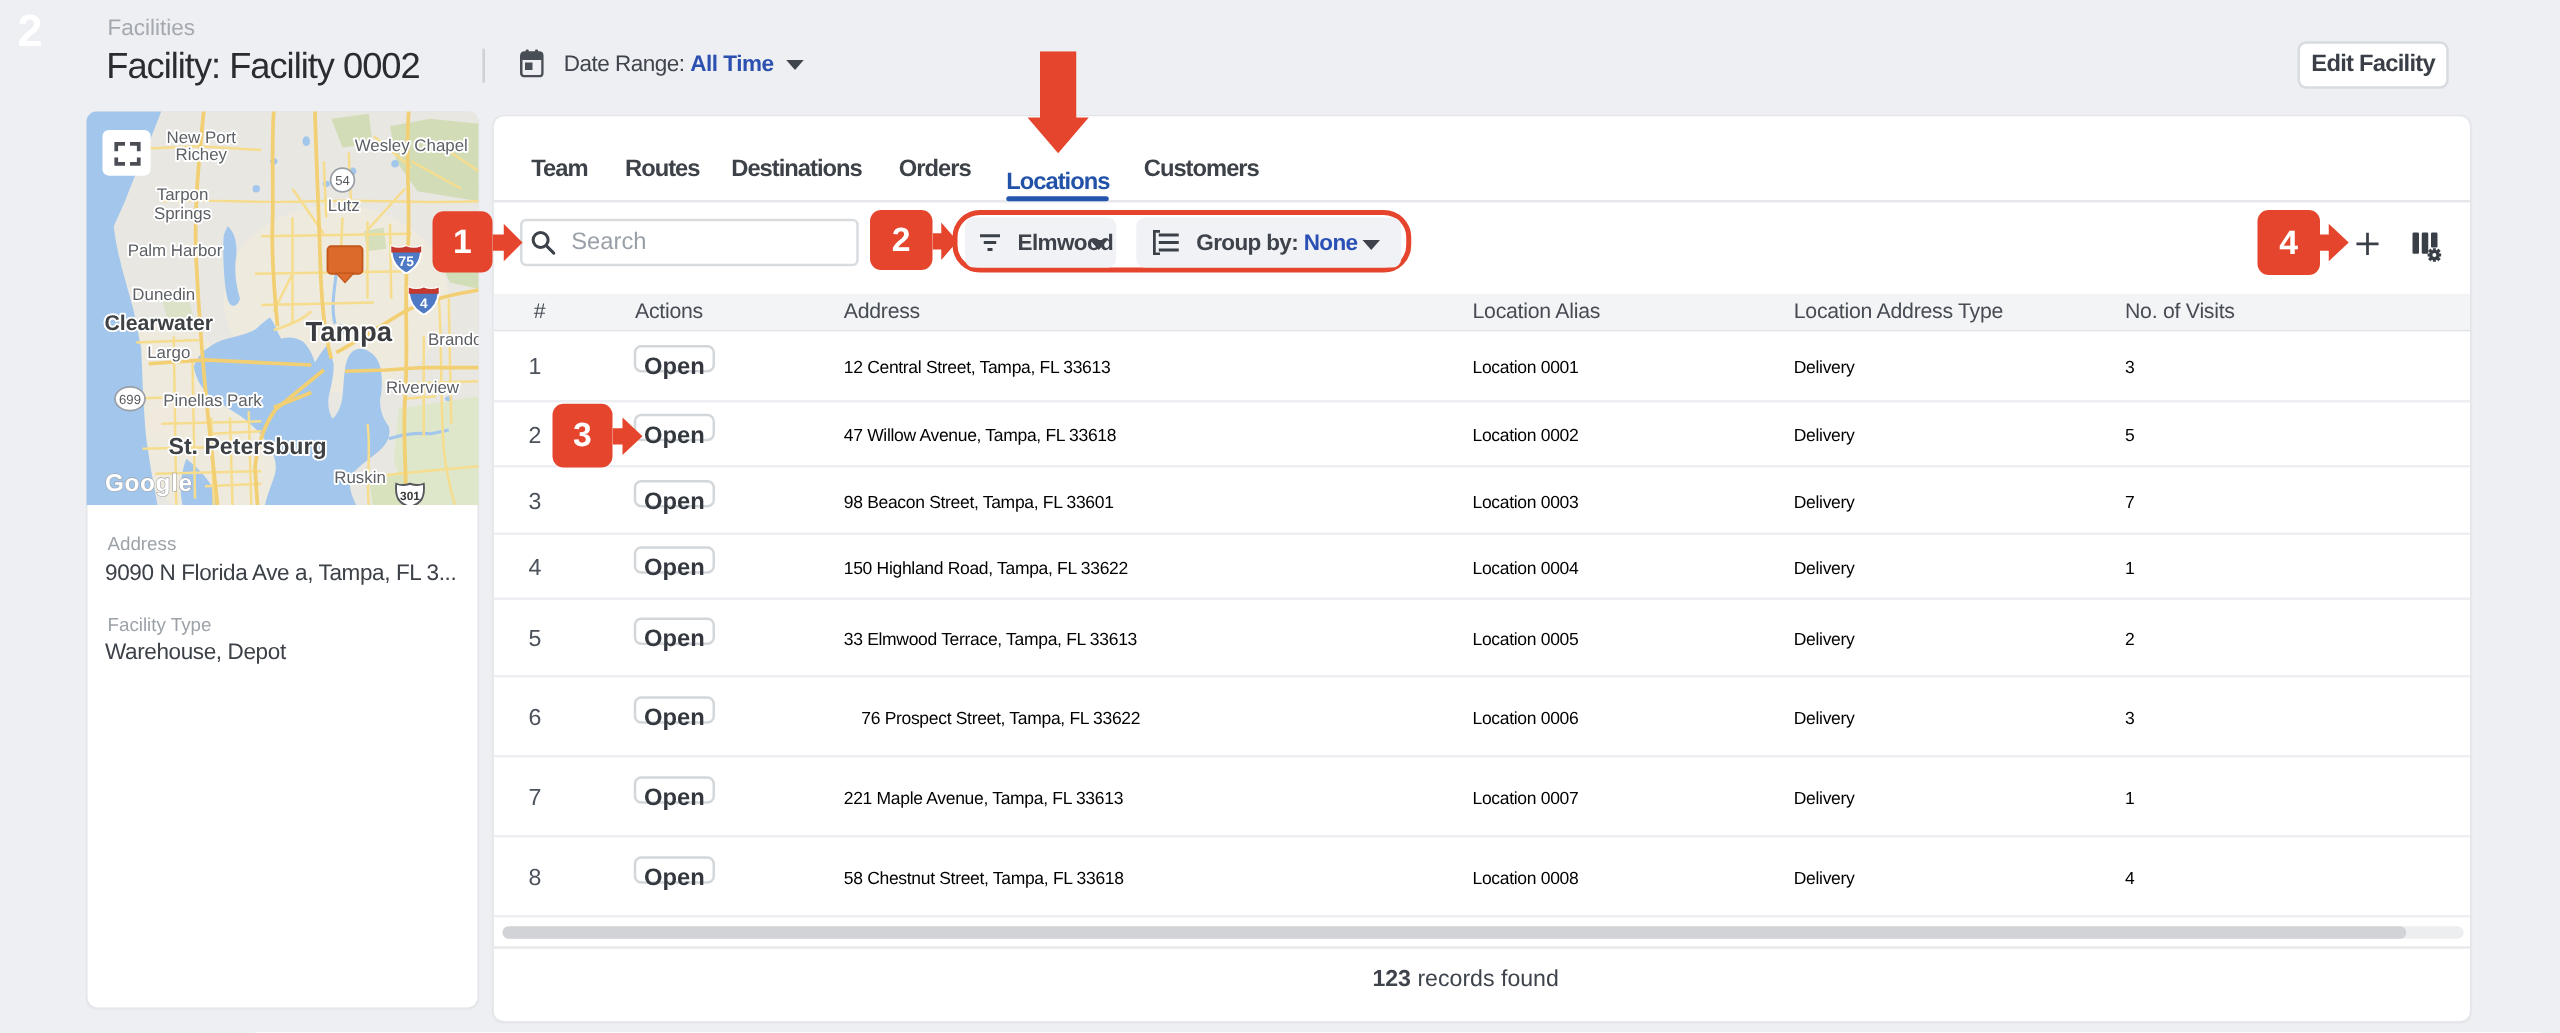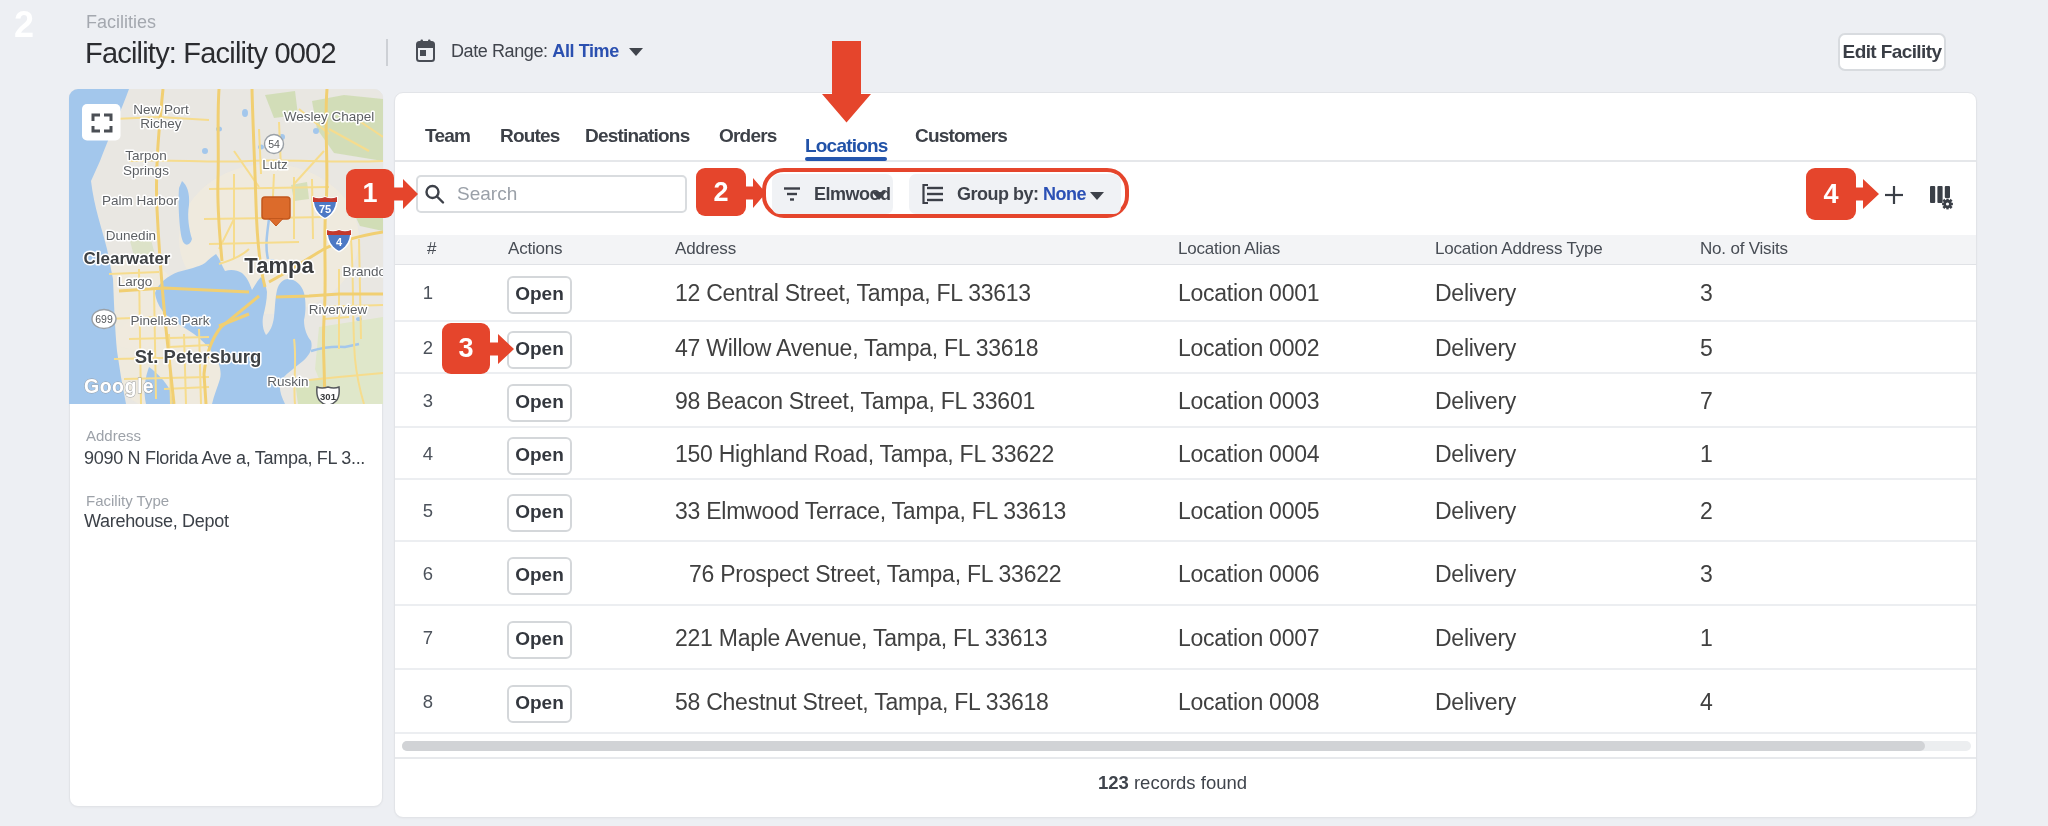--- a/index.html
+++ b/index.html
@@ -7,21 +7,21 @@
 #page{position:relative;width:2048px;height:826px;background:#edeff3;overflow:hidden;}
 .abs{position:absolute;}
 
 #num2{left:14px;top:4px;font-size:36px;font-weight:700;color:#fff;}
 #crumb{left:86px;top:12px;font-size:18px;color:#a4a8af;}
 #title{left:85px;top:37px;font-size:29px;color:#2b2c30;letter-spacing:-0.8px;}
 #hdiv{left:386px;top:39px;width:2px;height:27px;background:#cdd0d5;}
 #daterange{left:451px;top:41px;font-size:18px;letter-spacing:-0.4px;color:#40444c;display:flex;align-items:center;}
 #daterange b{color:#2b50b0;}
 #dcaret{display:inline-block;margin-left:10px;width:0;height:0;border-left:7px solid transparent;border-right:7px solid transparent;border-top:8px solid #40444c;}
-#editbtn{left:1838px;top:33px;width:108px;height:38px;background:#fff;border:2px solid #d8dbdf;border-radius:7px;box-sizing:border-box;text-align:center;line-height:34px;font-size:19px;letter-spacing:-0.6px;font-weight:700;color:#3a3e46;}
+#editbtn{left:1838px;top:33px;width:121px;height:38px;background:#fff;border:2px solid #d8dbdf;border-radius:7px;box-sizing:border-box;text-align:center;line-height:34px;font-size:19px;letter-spacing:-0.6px;font-weight:700;color:#3a3e46;}
 
 #leftcard{left:69px;top:89px;width:314px;height:718px;background:#fff;border:1px solid #e2e4e8;border-radius:9px;box-sizing:border-box;box-shadow:0 1px 2px rgba(0,0,0,0.03);}
 #mapwrap{left:69px;top:89px;width:314px;height:315px;border-radius:9px 9px 0 0;overflow:hidden;}
 #addrlabel{left:86px;top:427px;font-size:15px;color:#9da2a9;}
 #addrval{left:84px;top:448px;font-size:18px;letter-spacing:-0.3px;color:#3c4148;}
 #ftlabel{left:86px;top:492px;font-size:15px;color:#9da2a9;}
 #ftval{left:84px;top:511px;font-size:18px;letter-spacing:-0.3px;color:#3c4148;}
 
 #maincard{left:394px;top:92px;width:1583px;height:726px;background:#fff;border:1px solid #e2e4e8;border-radius:9px;box-sizing:border-box;box-shadow:0 1px 2px rgba(0,0,0,0.03);}
 #tabbar{left:395px;top:93px;width:1581px;height:69px;border-bottom:2px solid #e5e7ea;box-sizing:border-box;}
@@ -37,22 +37,22 @@
 #groupbtn{left:909px;width:212px;}
 .btntext{position:absolute;top:184px;font-size:18px;letter-spacing:-0.5px;font-weight:700;color:#3e424a;}
 
 #plusicon{left:1885px;top:186px;}
 #colicon{left:1929px;top:185px;}
 
 #thead{left:395px;top:235px;width:1581px;height:29px;background:#f3f4f6;border-bottom:1px solid #e0e2e6;}
 .th{position:absolute;top:239px;font-size:17px;letter-spacing:-0.2px;color:#474c54;}
 .row{position:absolute;left:395px;width:1581px;border-bottom:2px solid #eceef1;box-sizing:border-box;}
 .rnum{position:absolute;left:13px;width:40px;text-align:center;font-size:18.5px;color:#4c525b;}
-.openbtn{position:absolute;left:112px;width:65px;height:38px;background:#fff;border:2px solid #d4d7da;border-radius:6px;box-sizing:border-box;text-align:center;font-size:19px;font-weight:700;color:#33373e;}
-.addr,.alias,.dtype,.visits{position:absolute;font-size:23px;letter-spacing:-0.25px;color:#404040;}
+.openbtn{position:absolute;left:112px;width:65px;height:22px;background:#fff;border:2px solid #d4d7da;border-radius:6px;box-sizing:border-box;text-align:center;font-size:19px;font-weight:700;color:#33373e;}
+.addr,.alias,.dtype,.visits{position:absolute;font-size:14px;letter-spacing:-0.25px;color:#000000;}
 .addr{left:280px;}
 .alias{left:783px;}
 .dtype{left:1040px;}
 .visits{left:1305px;}
 
 #scrollbar{left:402px;top:741px;width:1523px;height:10px;background:#d1d3d6;border-radius:5px;}
 #footline{left:395px;top:757px;width:1581px;height:2px;background:#e7e9ec;}
 #foottext{left:382px;top:772px;width:1581px;text-align:center;font-size:18.5px;color:#3f444c;}
 
 .badge{position:absolute;background:#e5452c;border-radius:9px;color:#fff;font-weight:700;font-size:27px;text-align:center;}

